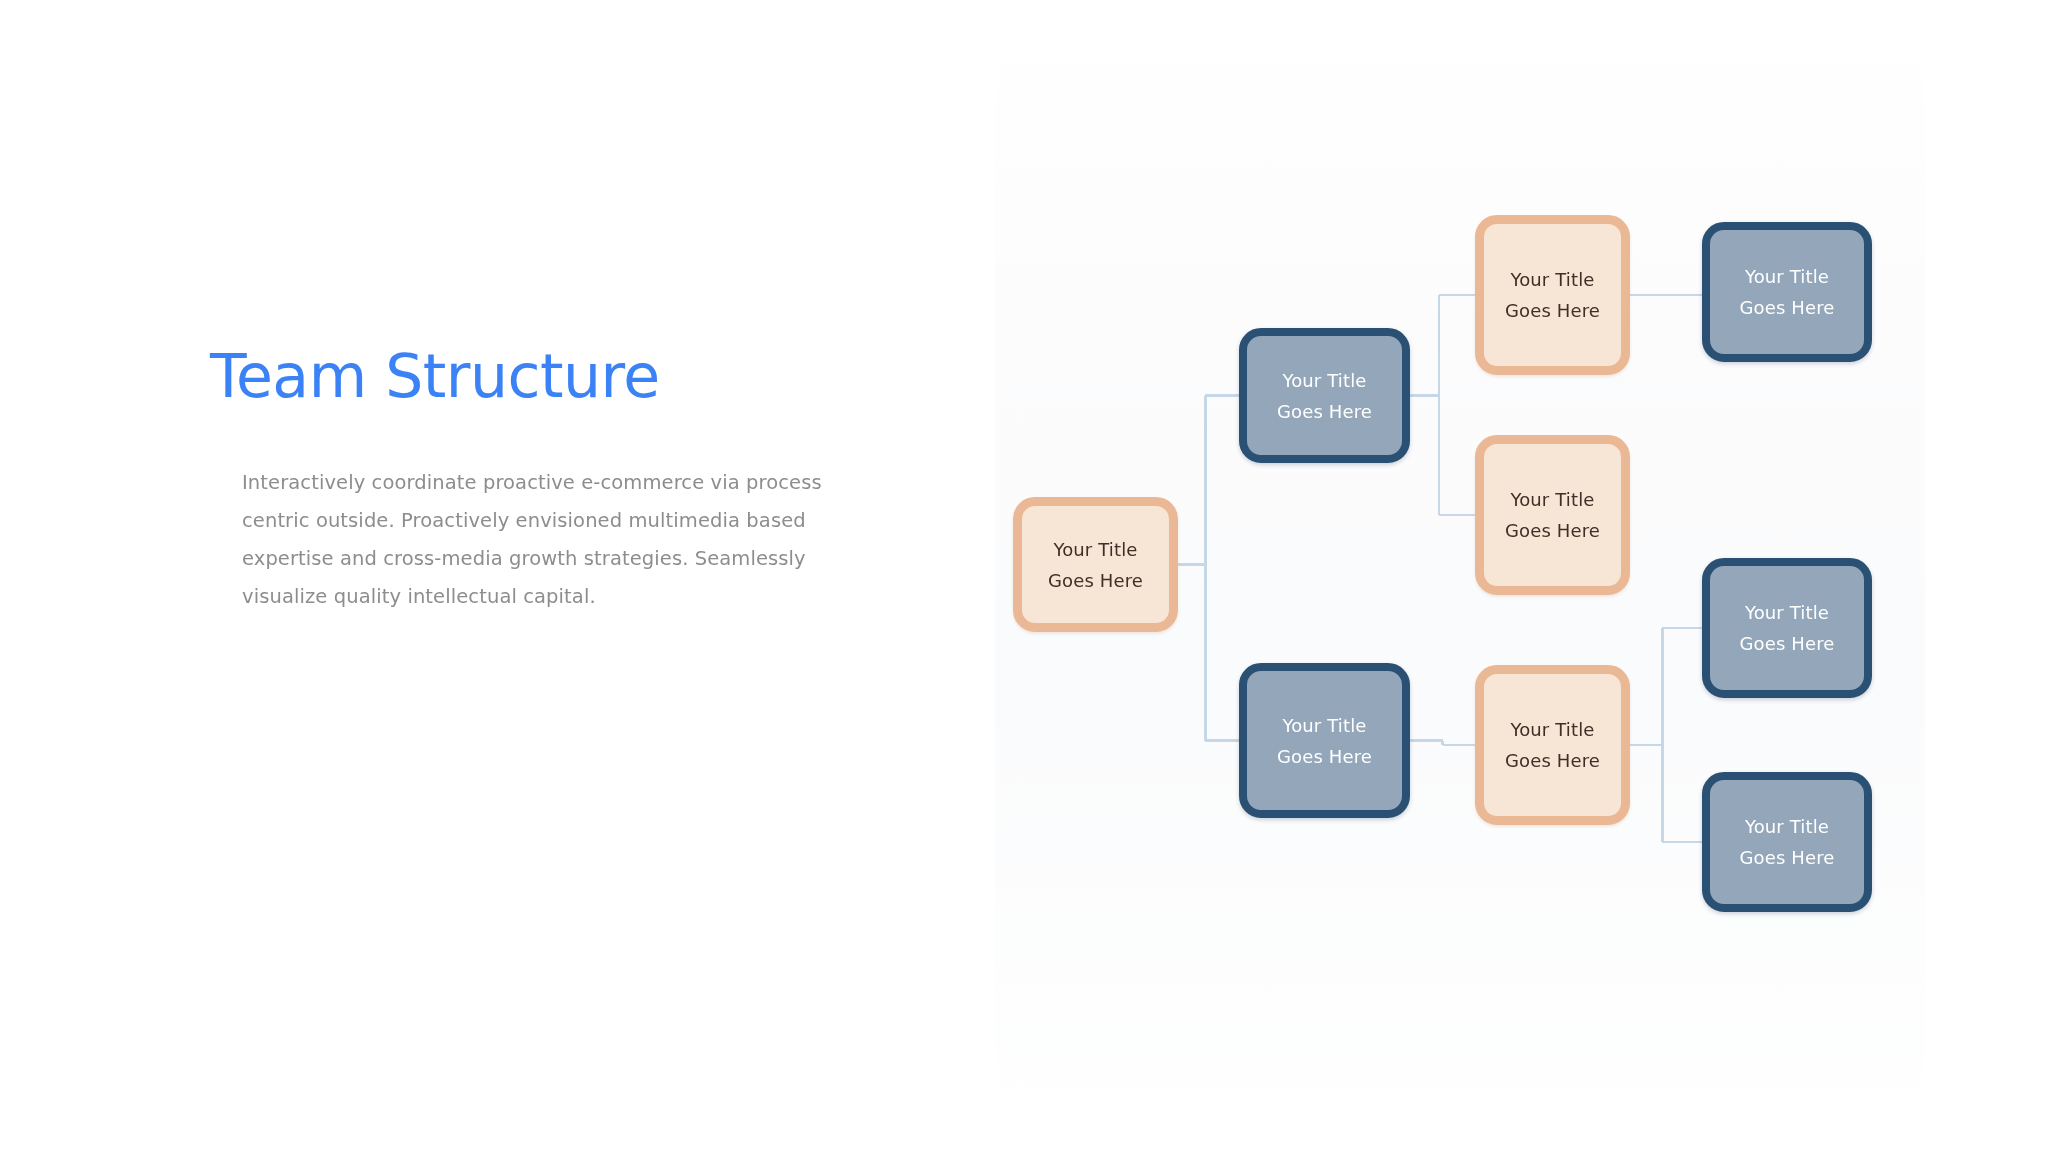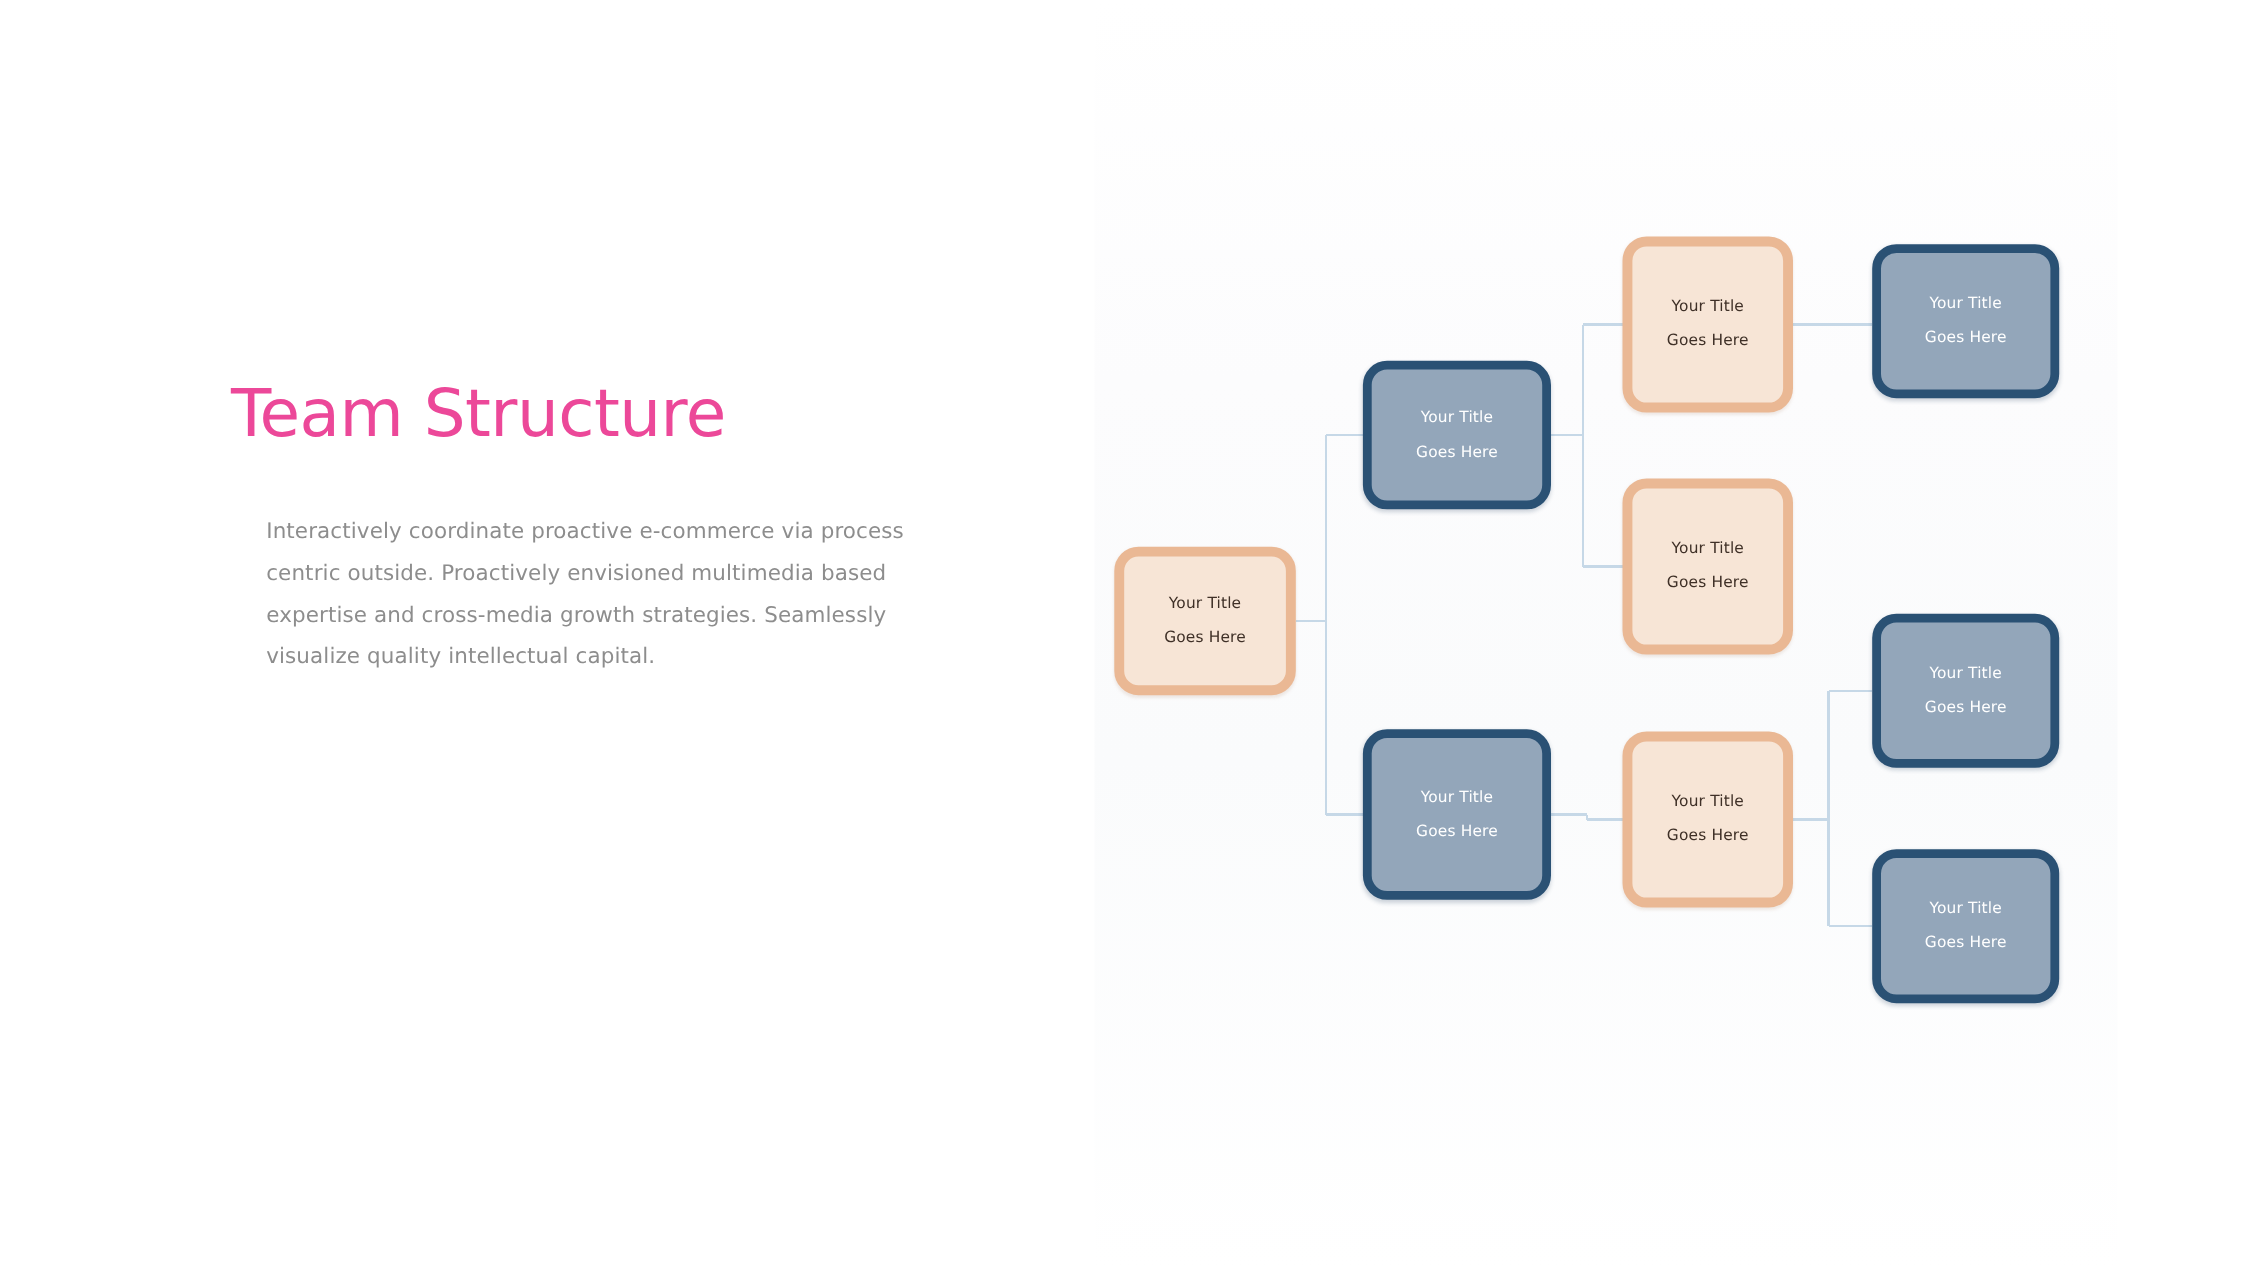--- a/index.html
+++ b/index.html
@@ -30,21 +30,21 @@
   #text-column {
     position: absolute;
     left: 210px;
     top: 345px;
     width: 600px;
   }
   #page-title {
     font-family: "DejaVu Sans", sans-serif;
     font-size: 60px;
     font-weight: 400;
-    color: #ec4899;
+    color: #3b82f6;
     letter-spacing: -0.5px;
     line-height: 1.05;
     margin: 0 0 56px 0;
     white-space: nowrap;
   }
   .body-paragraph {
     font-family: "DejaVu Sans", sans-serif;
     font-size: 19.5px;
     font-weight: 400;
     color: #8d8d8d;
@@ -74,21 +74,21 @@
 
   .node {
     position: absolute;
     box-sizing: border-box;
     display: flex;
     align-items: center;
     text-align: center;
     border-style: solid;
     border-radius: 22px;
     font-family: "DejaVu Sans", sans-serif;
-    font-size: 14px;
+    font-size: 18px;
     line-height: 31px;
     font-weight: 400;
     letter-spacing: 0.15px;
     white-space: pre-line;
   }
 
   .node.peach {
     background: #f7e5d6;
     border-color: #eab894;
     border-width: 9px;

